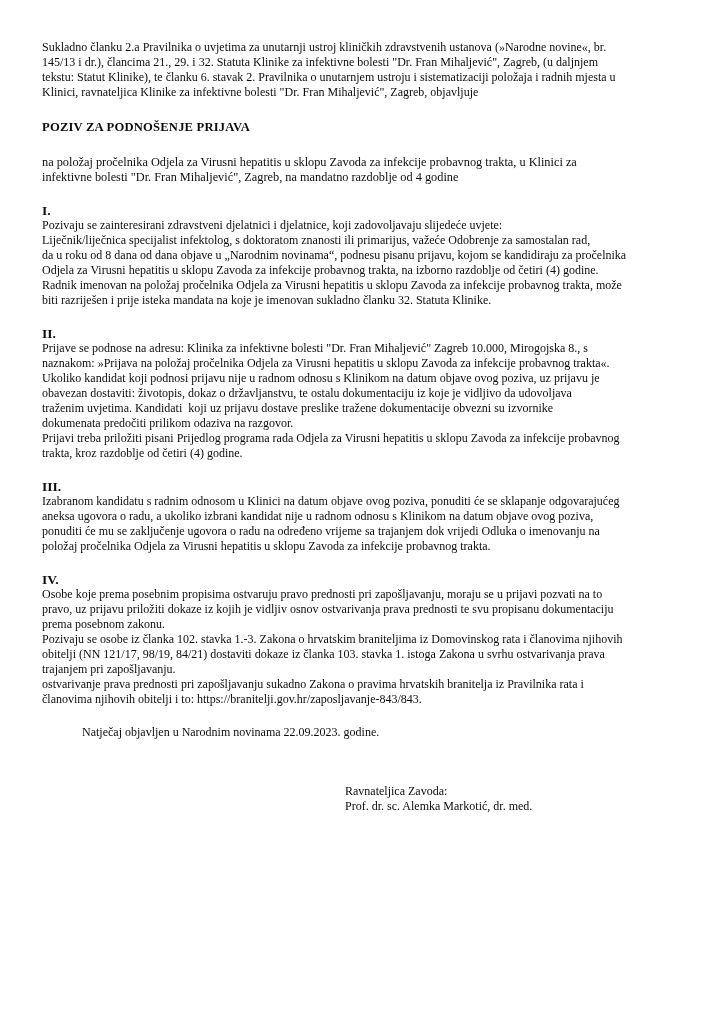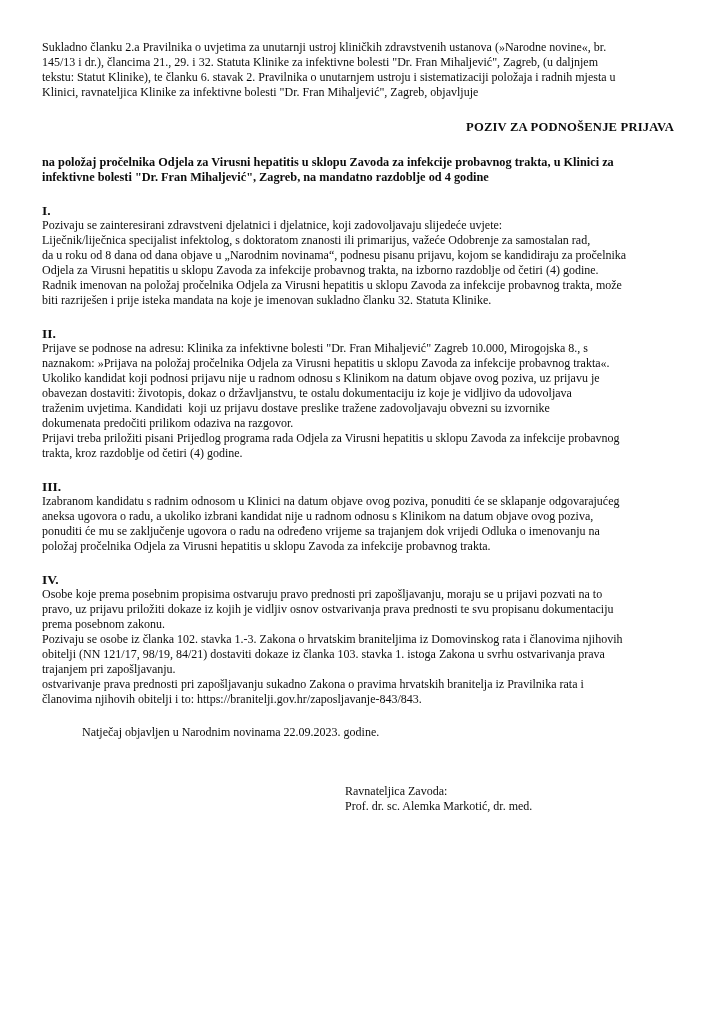--- a/index.html
+++ b/index.html
@@ -22,27 +22,26 @@
     white-space: pre;
     font-size: 12px;
     line-height: 15px;
   }
   .call-title {
     margin-top: 20px;
     font-weight: 700;
     font-size: 12.6px;
     line-height: 15px;
     letter-spacing: 0.2px;
-    text-align: right;
   }
   .position-paragraph {
     margin-top: 20px;
   }
   .position-paragraph .line {
-    font-weight: 700;
+    font-weight: 400;
     font-size: 12.3px;
   }
   .section {
     margin-top: 18px;
   }
   .section-label {
     font-weight: 700;
     font-size: 13.5px;
     line-height: 15px;
   }
@@ -86,21 +85,21 @@
       </div>
   </div>
 
   <div class="section">
     <div class="section-label">II.</div>
     <div class="section-body">
         <div class="line">Prijave se podnose na adresu: Klinika za infektivne bolesti "Dr. Fran Mihaljević" Zagreb 10.000, Mirogojska 8., s</div>
         <div class="line">naznakom: »Prijava na položaj pročelnika Odjela za Virusni hepatitis u sklopu Zavoda za infekcije probavnog trakta«.</div>
         <div class="line">Ukoliko kandidat koji podnosi prijavu nije u radnom odnosu s Klinikom na datum objave ovog poziva, uz prijavu je</div>
         <div class="line">obavezan dostaviti: životopis, dokaz o državljanstvu, te ostalu dokumentaciju iz koje je vidljivo da udovoljava</div>
-        <div class="line">traženim uvjetima. Kandidati  koji uz prijavu dostave preslike tražene zadovoljavaju obvezni su izvornike</div>
+        <div class="line">traženim uvjetima. Kandidati  koji uz prijavu dostave preslike tražene dokumentacije obvezni su izvornike</div>
         <div class="line">dokumenata predočiti prilikom odaziva na razgovor.</div>
         <div class="line">Prijavi treba priložiti pisani Prijedlog programa rada Odjela za Virusni hepatitis u sklopu Zavoda za infekcije probavnog</div>
         <div class="line">trakta, kroz razdoblje od četiri (4) godine.</div>
       </div>
   </div>
 
   <div class="section">
     <div class="section-label">III.</div>
     <div class="section-body">
         <div class="line">Izabranom kandidatu s radnim odnosom u Klinici na datum objave ovog poziva, ponuditi će se sklapanje odgovarajućeg</div>

